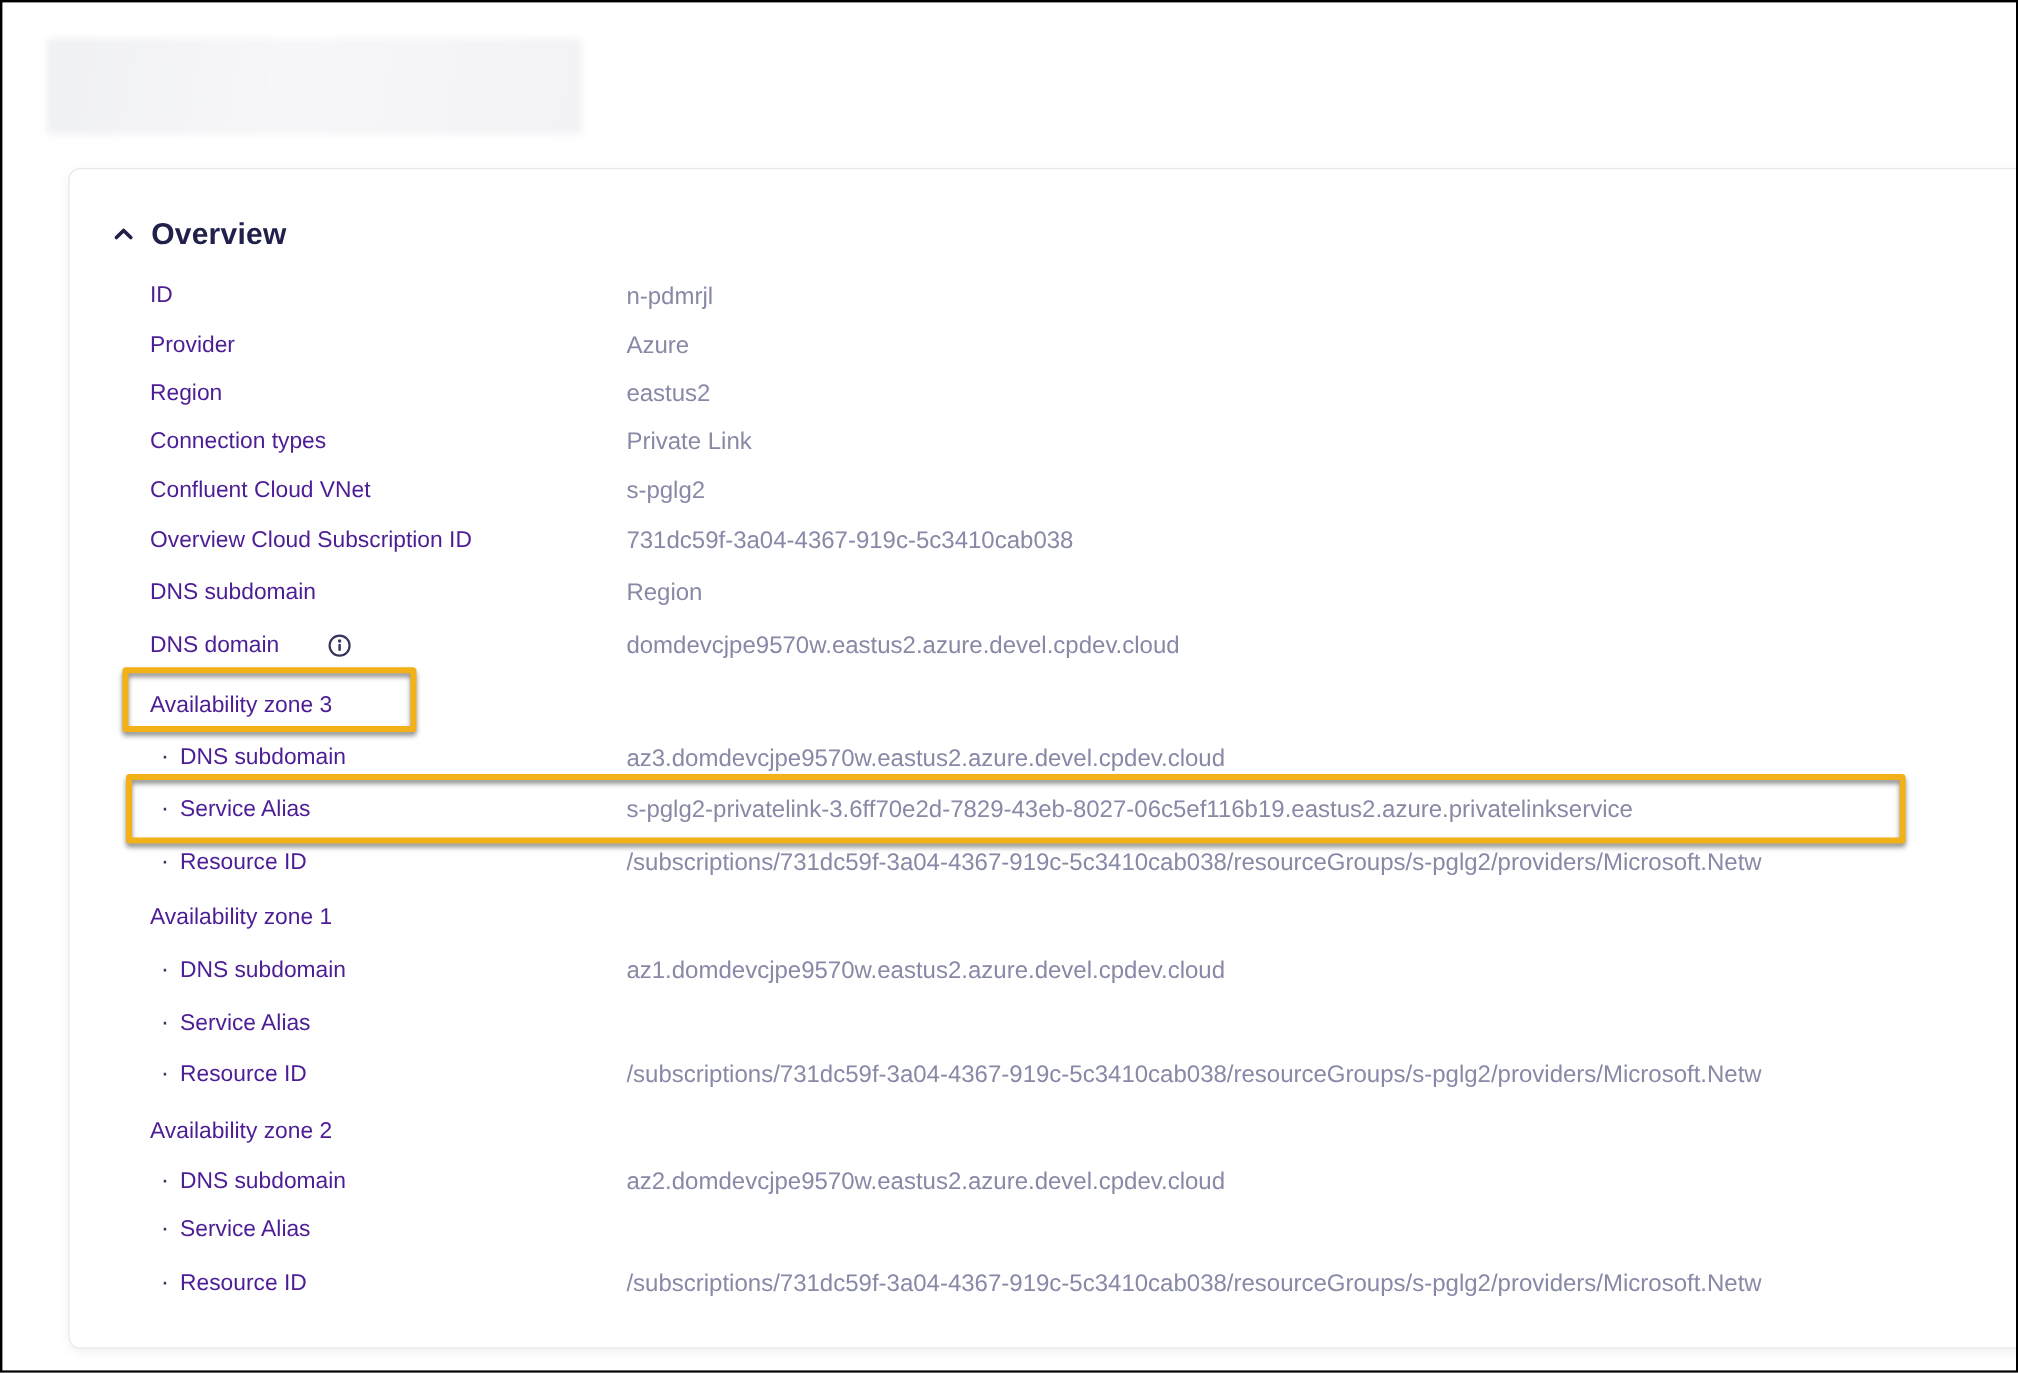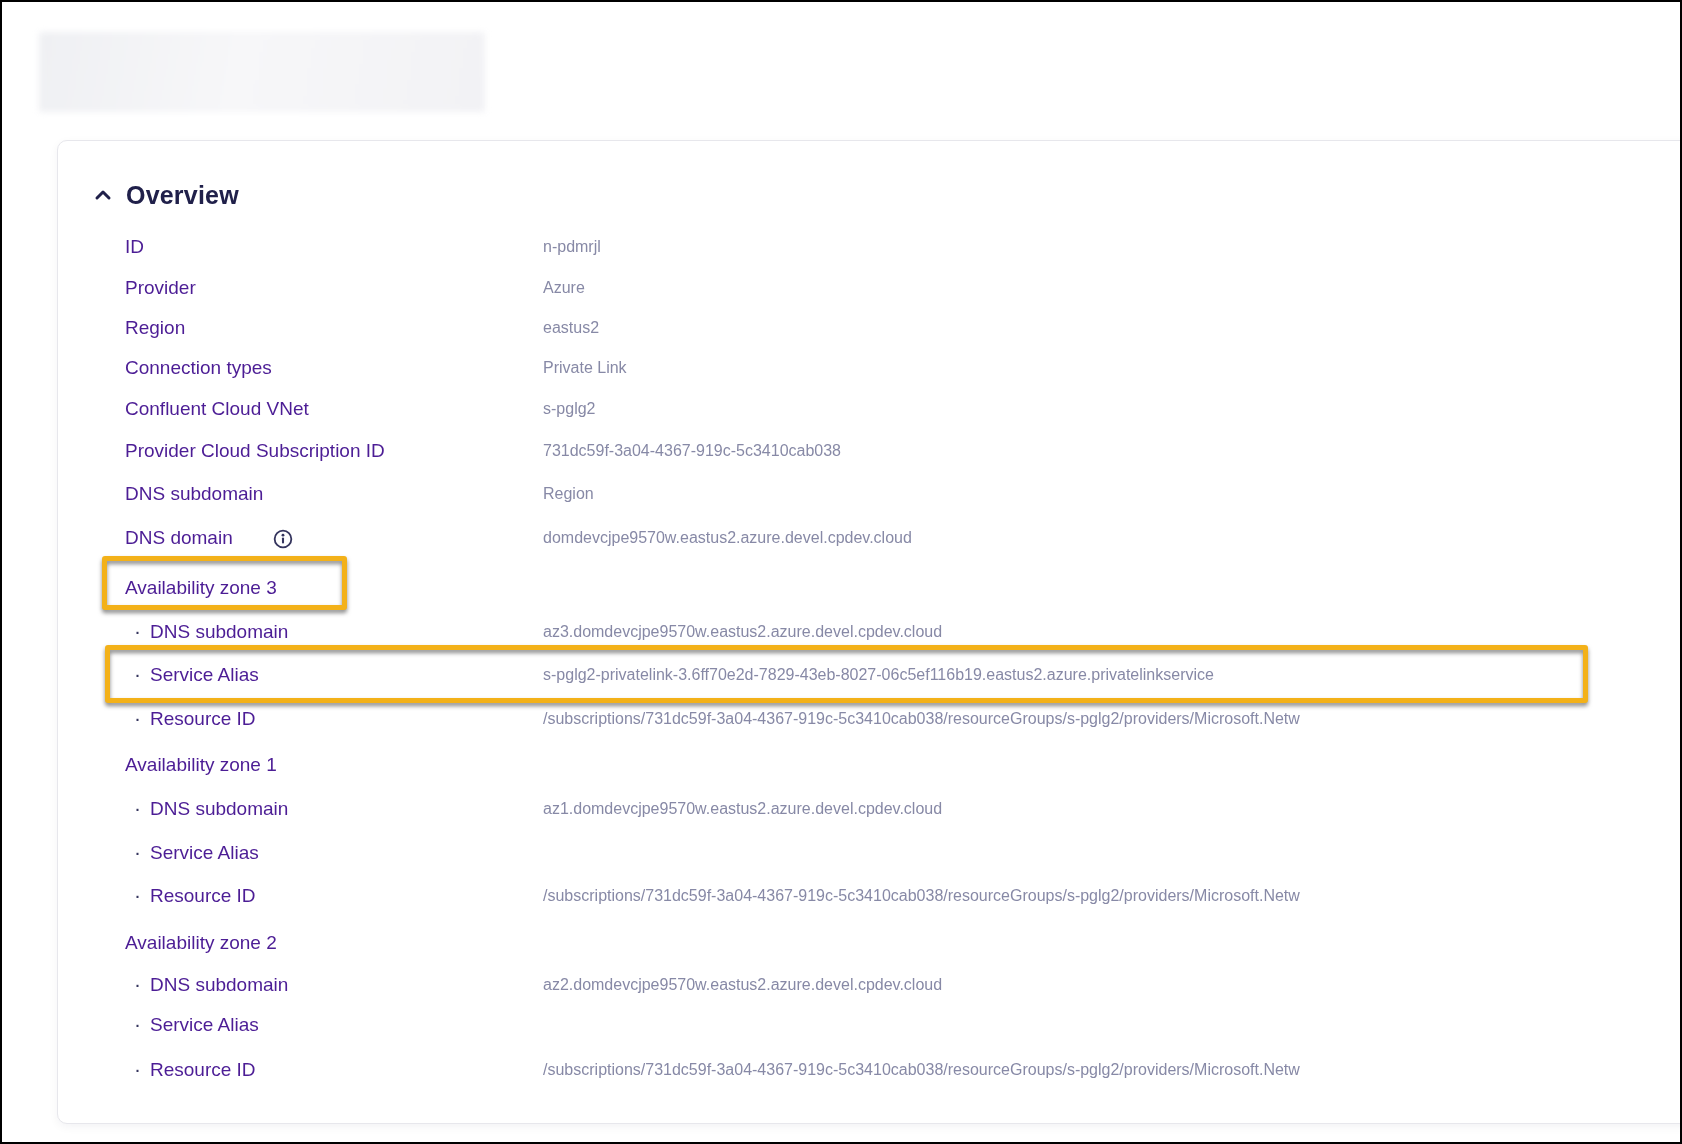--- a/index.html
+++ b/index.html
@@ -21,21 +21,21 @@
   .section-header{
     position:absolute;left:33px;top:38px;height:32px;
     display:flex;align-items:center;gap:11px;cursor:pointer;
   }
   .section-title{font-size:25px;font-weight:700;color:#20204a;letter-spacing:.2px;}
   .chev{flex:0 0 auto;display:block;}
   .row{position:absolute;left:0;right:0;height:30px;line-height:30px;font-size:19px;white-space:nowrap;}
   .lbl{position:absolute;left:67px;color:#4c1d95;}
   .row.sub .lbl{left:92px;}
   .bullet{position:absolute;left:76px;top:-1px;color:#35355e;font-size:21px;}
-  .val{position:absolute;left:485px;color:#8789a6;font-size:16px;overflow:hidden;}
+  .val{position:absolute;left:464px;color:#8789a6;font-size:20px;overflow:hidden;}
   .group .lbl{left:67px;}
   .info-icon{position:absolute;left:215px;top:5px;}
   .annotation{
     position:absolute;border:5px solid #f3b119;border-radius:3px;background:transparent;
     filter:drop-shadow(0 3px 2px rgba(60,60,60,.6));z-index:5;pointer-events:none;
   }
 </style>
 </head>
 <body>
 
@@ -66,21 +66,21 @@
     </div>
     <div class="row" style="top:212px">
       <span class="lbl">Connection types</span>
       <span class="val">Private Link</span>
     </div>
     <div class="row" style="top:253px">
       <span class="lbl">Confluent Cloud VNet</span>
       <span class="val">s-pglg2</span>
     </div>
     <div class="row" style="top:295px">
-      <span class="lbl">Provider Cloud Subscription ID</span>
+      <span class="lbl">Overview Cloud Subscription ID</span>
       <span class="val">731dc59f-3a04-4367-919c-5c3410cab038</span>
     </div>
     <div class="row" style="top:338px">
       <span class="lbl">DNS subdomain</span>
       <span class="val">Region</span>
     </div>
     <div class="row" style="top:382px">
       <span class="lbl">DNS domain</span>
       <span class="info-icon">
         <svg width="20" height="20" viewBox="0 0 24 24">

